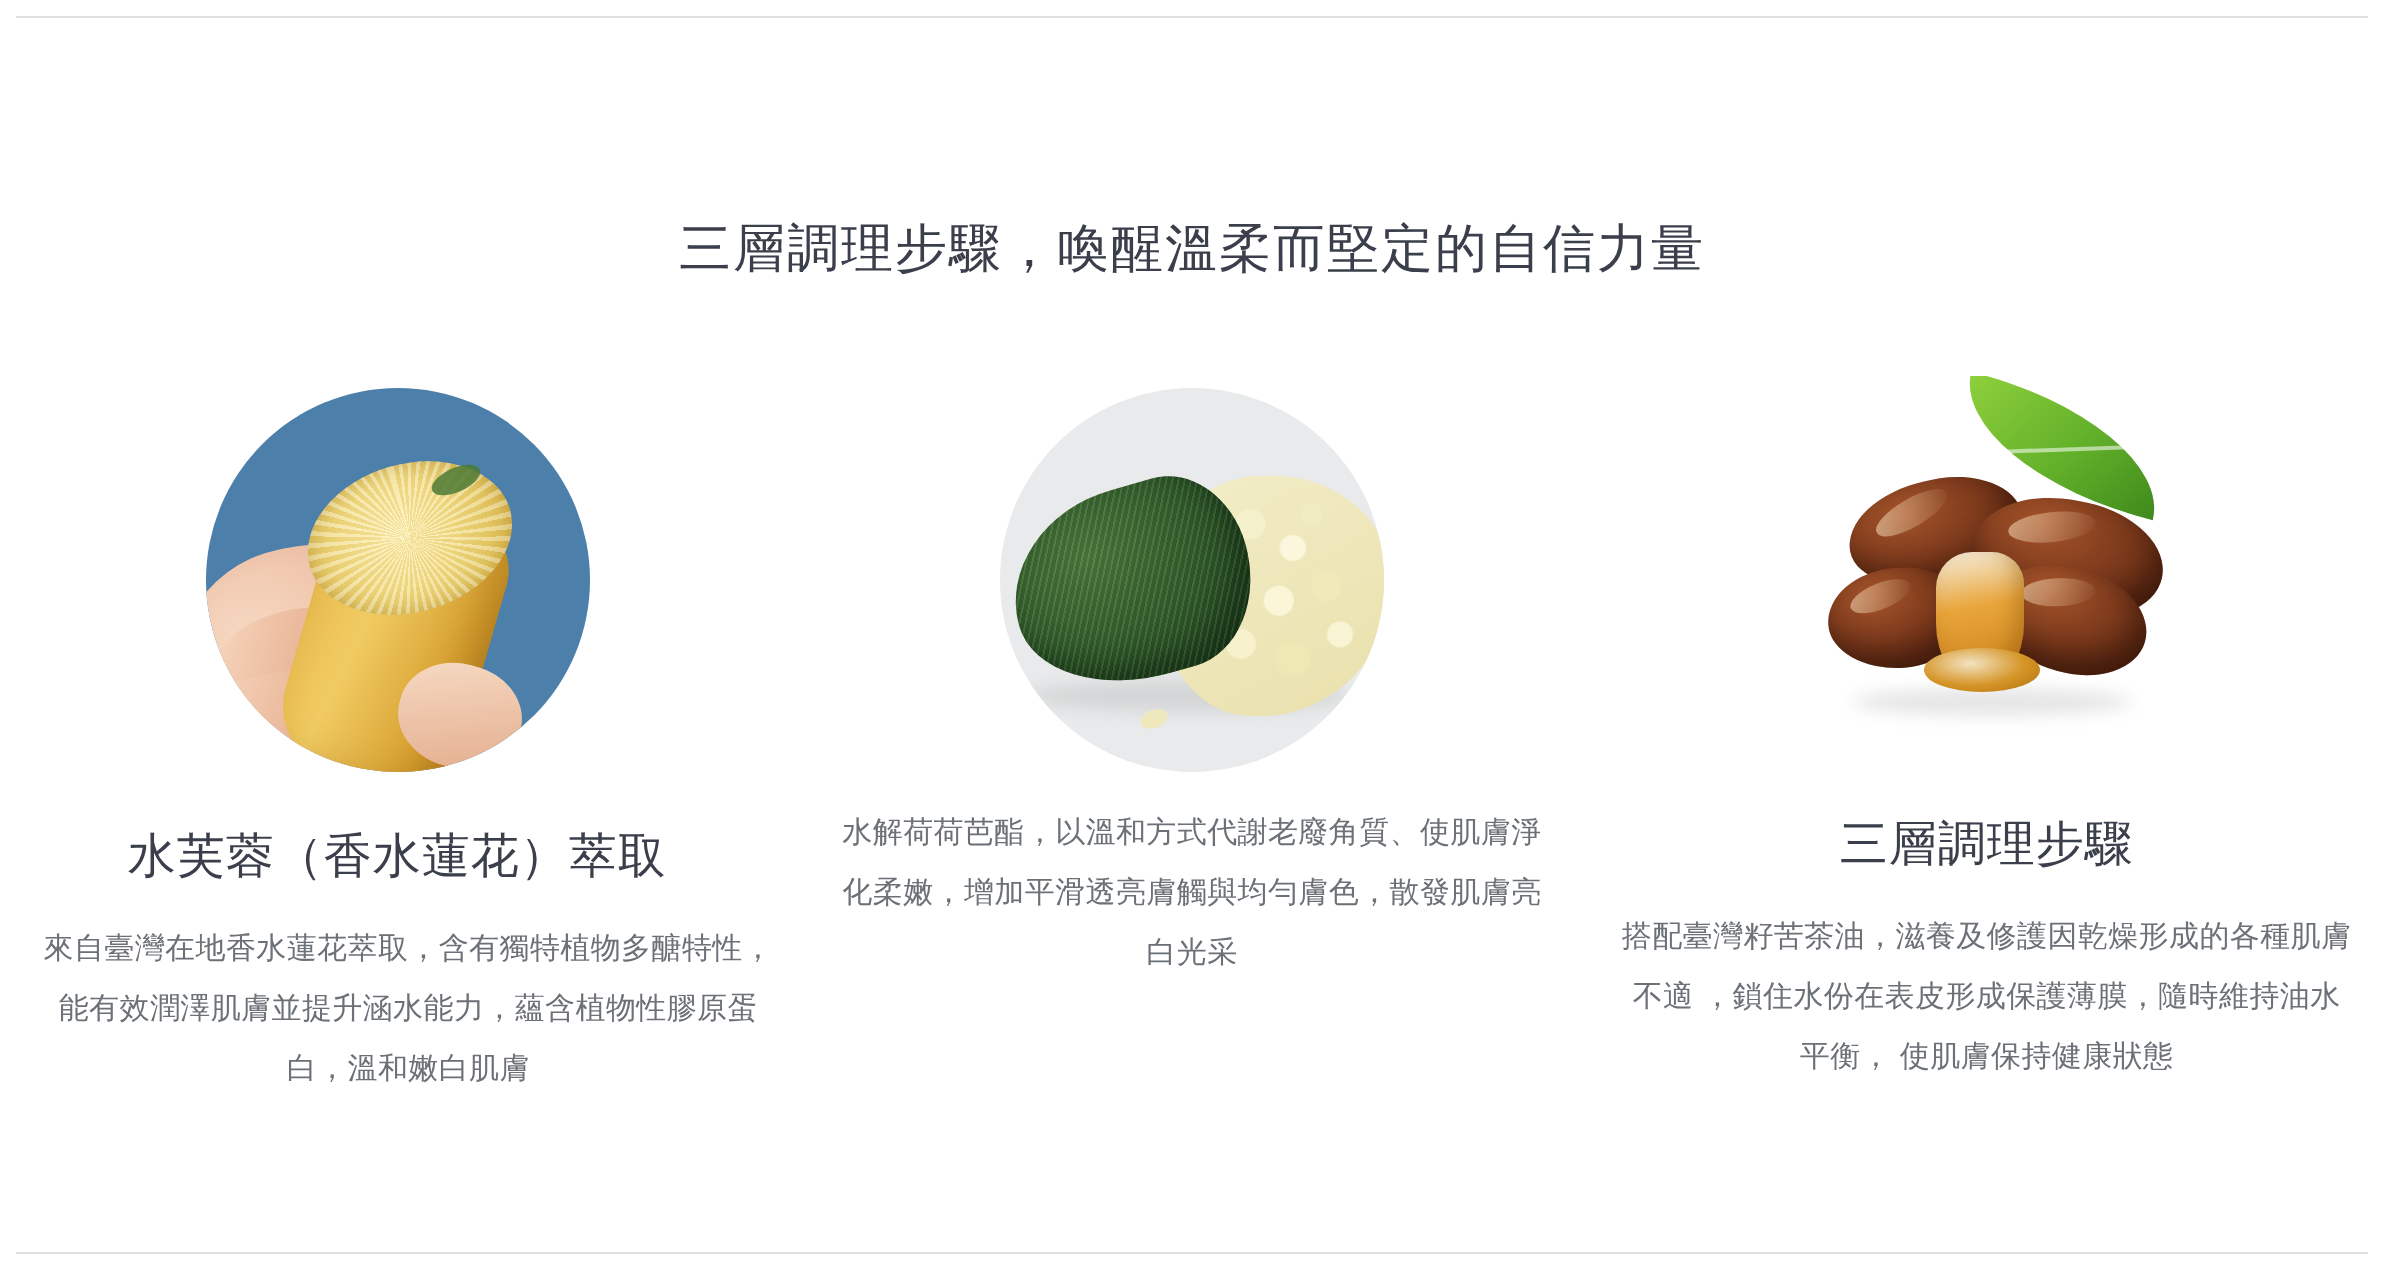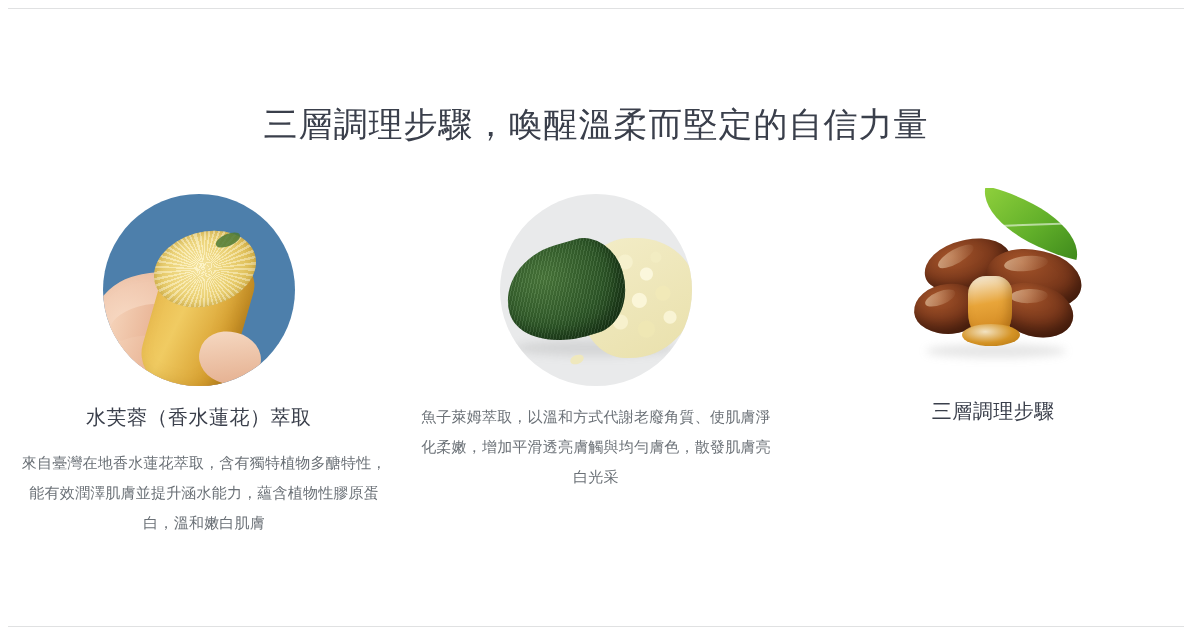--- a/index.html
+++ b/index.html
@@ -33,21 +33,21 @@
   .divider.bottom { top: 626px; }
 
   
   .section-title {
     position: absolute;
     top: 106px;
     left: 0;
     width: 1192px;
     text-align: center;
     font-family: "Liberation Serif", "DejaVu Serif", serif;
-    font-size: 34px;
+    font-size: 26px;
     line-height: 38px;
     letter-spacing: 1px;
     color: #3a3f4b;
     font-weight: 400;
     white-space: nowrap;
   }
 
   
   .columns {
     position: absolute;
@@ -282,23 +282,23 @@
     bottom: 22px;
     width: 140px;
     height: 14px;
     border-radius: 50%;
     background: rgba(130,130,130,.20);
     filter: blur(4px);
   }
 
   
   .card-title {
-    margin-top: 16px;
+    margin-top: 28px;
     font-family: "Liberation Serif", "DejaVu Serif", serif;
-    font-size: 20px;
+    font-size: 24px;
     line-height: 30px;
     color: #3a3f4b;
     letter-spacing: .5px;
     text-align: center;
     white-space: nowrap;
   }
   .card-body {
     margin-top: 16px;
     font-family: "Liberation Sans", "DejaVu Sans", sans-serif;
     font-size: 15px;
@@ -337,34 +337,35 @@
       <div class="card-body">來自臺灣在地香水蓮花萃取，含有獨特植物多醣特性，能有效潤澤肌膚並提升涵水能力，蘊含植物性膠原蛋白，溫和嫩白肌膚</div>
     </div>
 
     <div class="col col-2">
       <div class="media media-2 round">
         <div class="table-shadow"></div>
         <div class="pearls"></div>
         <div class="lime-skin"></div>
         <div class="pearl-stray"></div>
       </div>
-      <div class="card-body">魚子萊姆萃取，以溫和方式代謝老廢角質、使肌膚淨化柔嫩，增加平滑透亮膚觸與均勻膚色，散發肌膚亮白光采</div>
+      <div class="card-body">水解荷荷芭酯，以溫和方式代謝老廢角質、使肌膚淨化柔嫩，增加平滑透亮膚觸與均勻膚色，散發肌膚亮白光采</div>
     </div>
 
     <div class="col col-3">
       <div class="media media-3">
         <div class="ground-shadow"></div>
         <div class="leaf"></div>
         <div class="fruit fa"></div>
         <div class="fruit fb"></div>
         <div class="fruit fc"></div>
         <div class="fruit fd"></div>
         <div class="honey"></div>
         <div class="honey-drop"></div>
       </div>
       <div class="card-title">三層調理步驟</div>
+      <div class="card-body">搭配臺灣籽苦茶油，滋養及修護因乾燥形成的各種肌膚不適 ，鎖住水份在表皮形成保護薄膜，隨時維持油水平衡， 使肌膚保持健康狀態</div>
     </div>
 
   </div>
 
   <div class="divider bottom"></div>
 
 </div>
 
 </body></html>

